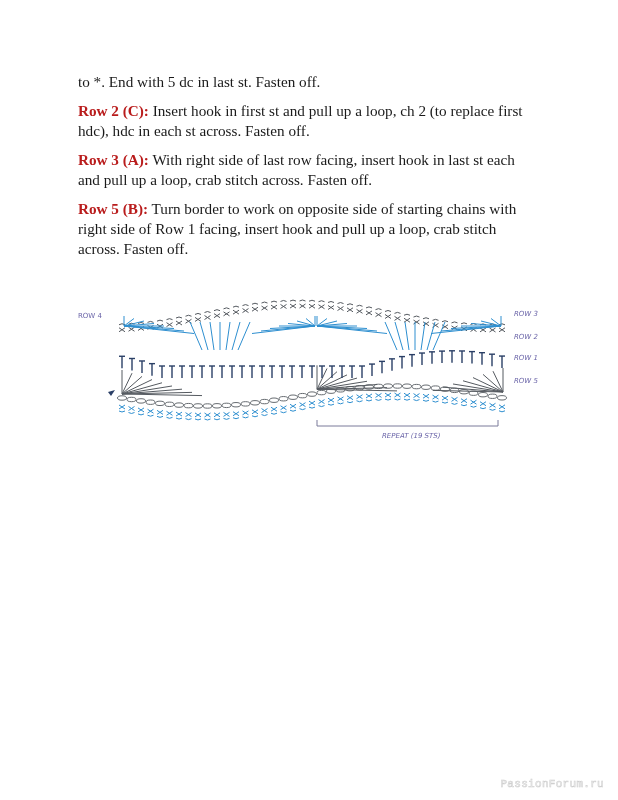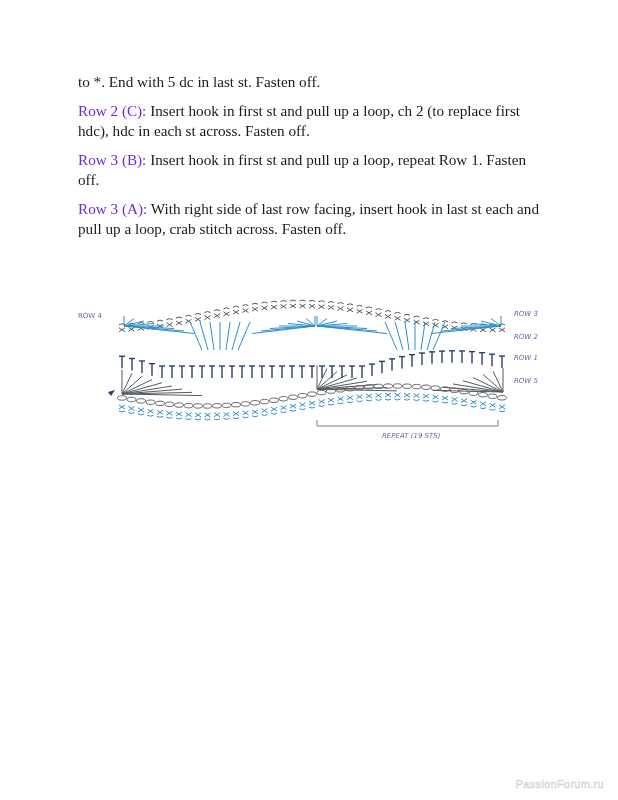--- a/index.html
+++ b/index.html
@@ -1,40 +1,40 @@
 <!DOCTYPE html>
 <html><head>
 <meta charset="utf-8">
 <style>
   html,body{margin:0;padding:0;background:#ffffff;}
   body{width:618px;height:800px;position:relative;overflow:hidden;font-family:"Liberation Serif","DejaVu Serif",serif;color:#1a1a1a;}
   .page{position:absolute;left:0;top:0;width:618px;height:800px;}
   .text-block{position:absolute;left:78px;top:72px;width:462px;font-size:15.2px;line-height:20px;}
   .para{margin:0 0 9px 0;}
-  .row-label{color:#6d28d9;font-weight:normal;}
+  .row-label{color:#b91c1c;font-weight:bold;}
   .diagram{position:absolute;left:70px;top:296px;width:480px;height:150px;}
-  .watermark{position:absolute;right:14px;bottom:10px;font-family:Liberation Sans, sans-serif;font-size:11px;color:#fff;-webkit-text-stroke:0.6px #cfcfcf;letter-spacing:0.3px;}
+  .watermark{position:absolute;right:14px;bottom:10px;font-family:Liberation Mono, monospace;font-size:11px;color:#fff;-webkit-text-stroke:0.6px #cfcfcf;letter-spacing:0.3px;}
   .lbl{font-family:"DejaVu Sans",sans-serif;font-size:7px;fill:#6a64a8;font-style:italic;}
   .lbl-left{font-style:normal;}
 </style>
 </head>
 <body>
 
 <div class="page">
 
   <div class="text-block">
     <p class="para">to *. End with 5 dc in last st. Fasten off.</p>
     <p class="para">
       <span class="row-label">Row 2 (C):</span><span> Insert hook in first st and pull up a loop, ch 2 (to replace first hdc), hdc in each st across. Fasten off.</span>
     </p>
     <p class="para">
-      <span class="row-label">Row 3 (B):</span><span> Insert hook in first st and pull up a loop, repeat Row 1. Fasten off.</span>
+      <span class="row-label">Row 3 (A):</span><span> With right side of last row facing, insert hook in last st each and pull up a loop, crab stitch across. Fasten off.</span>
     </p>
     <p class="para">
-      <span class="row-label">Row 3 (A):</span><span> With right side of last row facing, insert hook in last st each and pull up a loop, crab stitch across. Fasten off.</span>
+      <span class="row-label">Row 5 (B):</span><span> Turn border to work on opposite side of starting chains with right side of Row 1 facing, insert hook and pull up a loop, crab stitch across. Fasten off.</span>
     </p>
   </div>
 
   <svg class="diagram" viewBox="0 0 480 150" width="480" height="150">
 
     <text class="lbl lbl-left" x="8" y="22">ROW 4</text>
     <text class="lbl" x="444" y="20">ROW 3</text>
     <text class="lbl" x="444" y="43">ROW 2</text>
     <text class="lbl" x="444" y="64">ROW 1</text>
     <text class="lbl" x="444" y="87">ROW 5</text>

